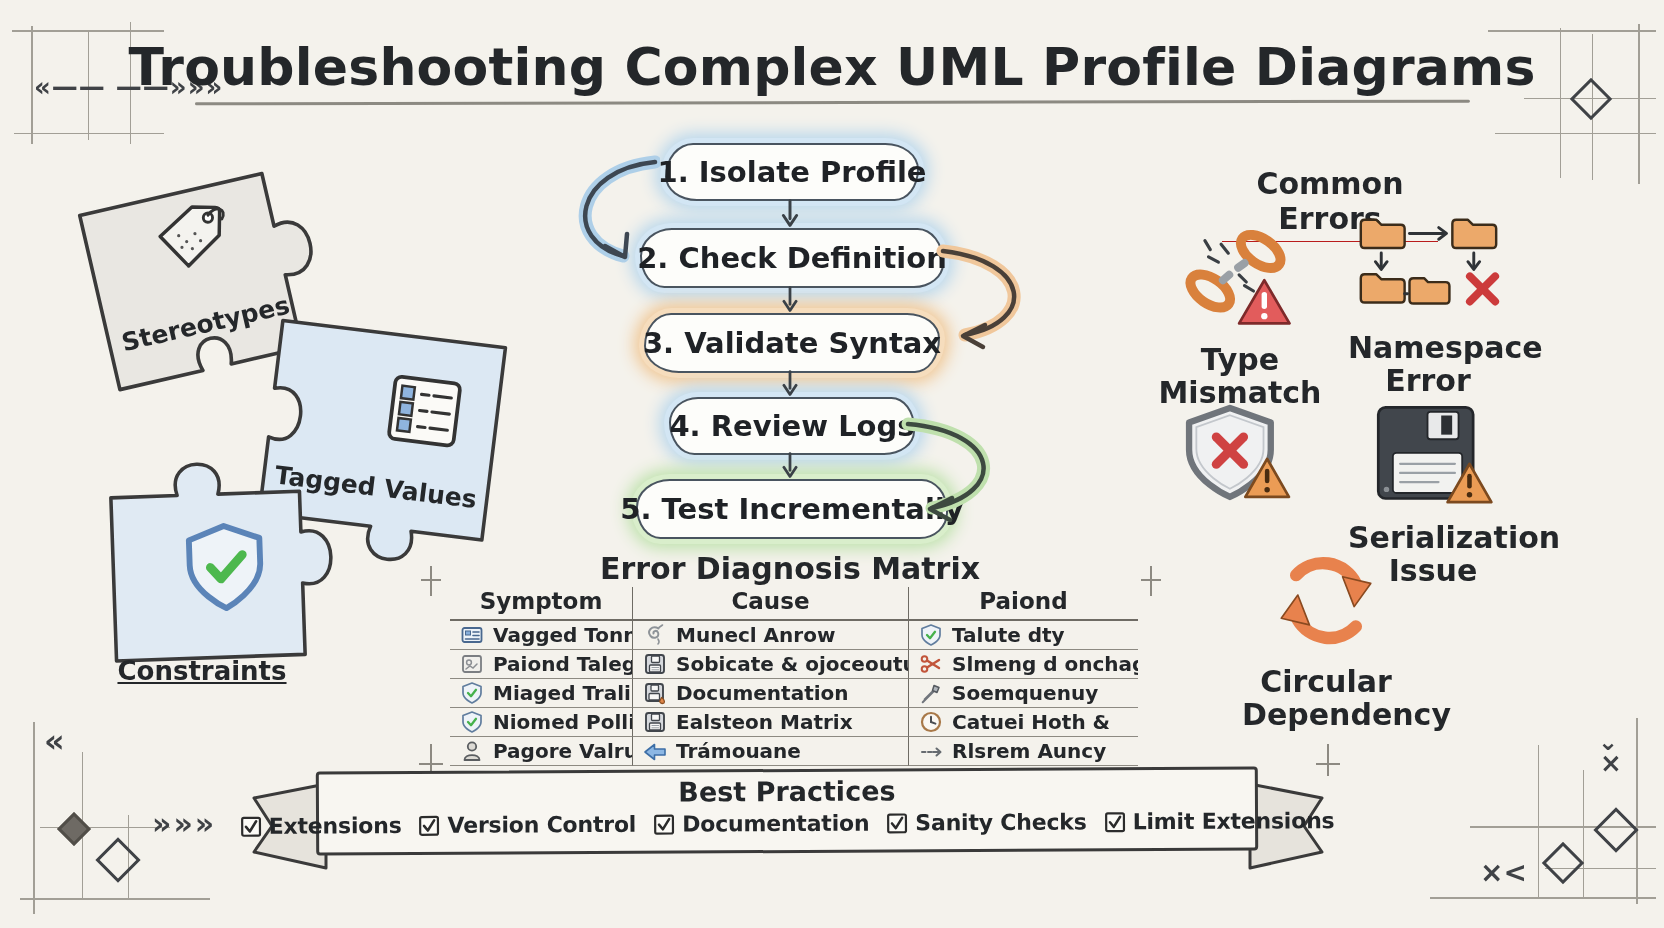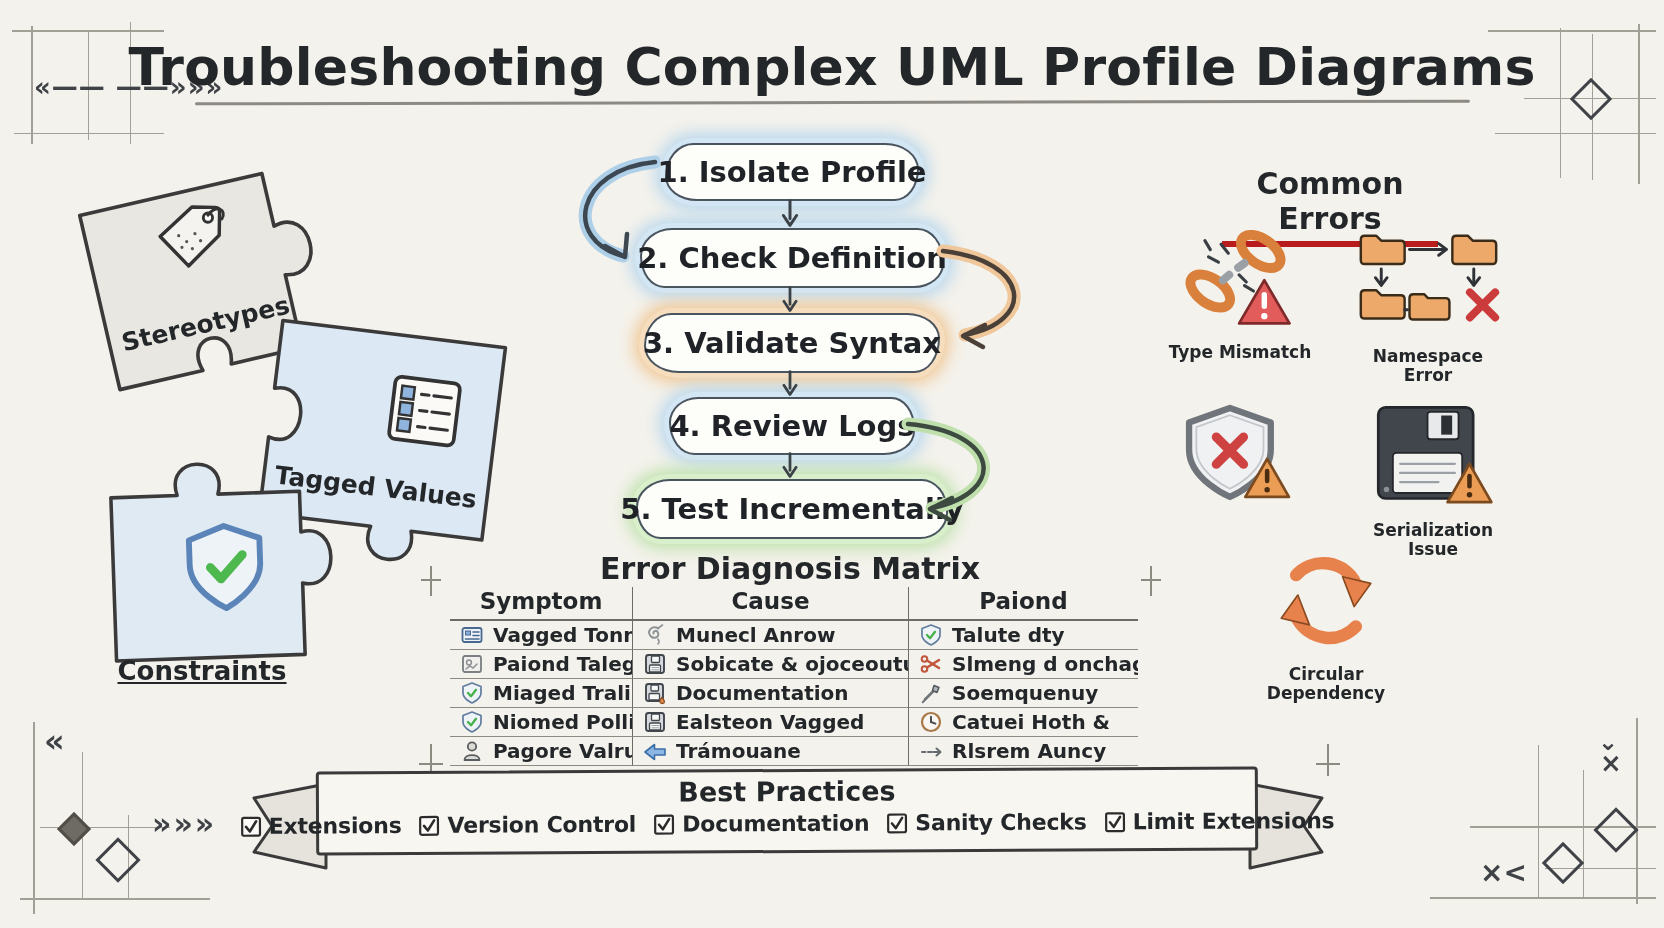--- a/index.html
+++ b/index.html
@@ -49,23 +49,23 @@
       border-bottom:2px solid #6e6b64;}
   .mcell{display:flex;align-items:center;gap:9px;height:28px;padding:0 4px 0 10px;
       border-bottom:1.4px solid #8d8a82;font-size:20px;font-weight:600;
       white-space:nowrap;overflow:hidden;}
   .col2,.col3{border-left:1.7px solid #6e6b64;}
   .ticon{width:24px;height:24px;flex:0 0 auto;}
   .tick{position:absolute;background:#8d8a82;}
 
   
   .ce-title{position:absolute;left:1222px;top:166px;width:216px;text-align:center;
-      font-size:30px;font-weight:700;border-bottom:6px solid #b91c1c;padding-bottom:5px;}
+      font-size:30px;font-weight:700;border-bottom:1px solid #b91c1c;padding-bottom:5px;}
   .ce-item{position:absolute;text-align:center;}
-  .ce-item .lbl{font-size:17px;font-weight:700;line-height:1.1;margin-top:3px;}
+  .ce-item .lbl{font-size:30px;font-weight:700;line-height:1.1;margin-top:3px;}
 
   
   .tail{position:absolute;}
   .ribbon{position:absolute;left:316px;top:769px;width:942px;height:84px;
       background:#f8f6f1;border:3px solid #3a3a3a;transform:rotate(-.3deg);
       border-radius:4px;box-sizing:border-box;}
   .bp-title{font-size:27px;font-weight:700;text-align:center;margin-top:4px;}
   .bp-items{display:flex;justify-content:center;align-items:center;gap:17px;margin-top:4px;
       font-size:22px;font-weight:700;letter-spacing:-.2px;white-space:nowrap;}
   .bp-item{display:flex;align-items:center;gap:7px;}
@@ -461,21 +461,21 @@
     <div class="mcell">
         <svg class="ticon" viewBox="0 0 24 24">
           <use href="#s-shieldc"></use>
         </svg>
         <span>Niomed Pollirens</span>
       </div>
     <div class="mcell col2">
         <svg class="ticon" viewBox="0 0 24 24">
           <use href="#s-floppy"></use>
         </svg>
-        <span>Ealsteon Vagged</span>
+        <span>Ealsteon Matrix</span>
       </div>
     <div class="mcell col3">
         <svg class="ticon" viewBox="0 0 24 24">
           <use href="#s-clock"></use>
         </svg>
         <span>Catuei Hoth &amp;</span>
       </div>
 
     <div class="mcell">
         <svg class="ticon" viewBox="0 0 24 24">
@@ -498,21 +498,21 @@
   </div>
 
   <div class="ce-title">Common Errors</div>
 
   <div class="ce-item" style="left:1158px;top:228px;width:164px">
     <svg style="width:118px;height:108px" viewBox="0 0 130 120">
         <use href="#s-chain-broken"></use>
       </svg>
     <div class="lbl">Type Mismatch</div>
   </div>
-  <div class="ce-item" style="left:1348px;top:228px;width:160px">
+  <div class="ce-item" style="left:1348px;top:212px;width:160px">
     <svg style="width:152px;height:112px" viewBox="0 0 150 115">
         <use href="#s-folders"></use>
       </svg>
     <div class="lbl">Namespace Error</div>
   </div>
   <div class="ce-item" style="left:1150px;top:402px;width:178px">
     <svg style="width:118px;height:110px" viewBox="0 0 130 120">
         <use href="#s-shield-x"></use>
       </svg>
   </div>

